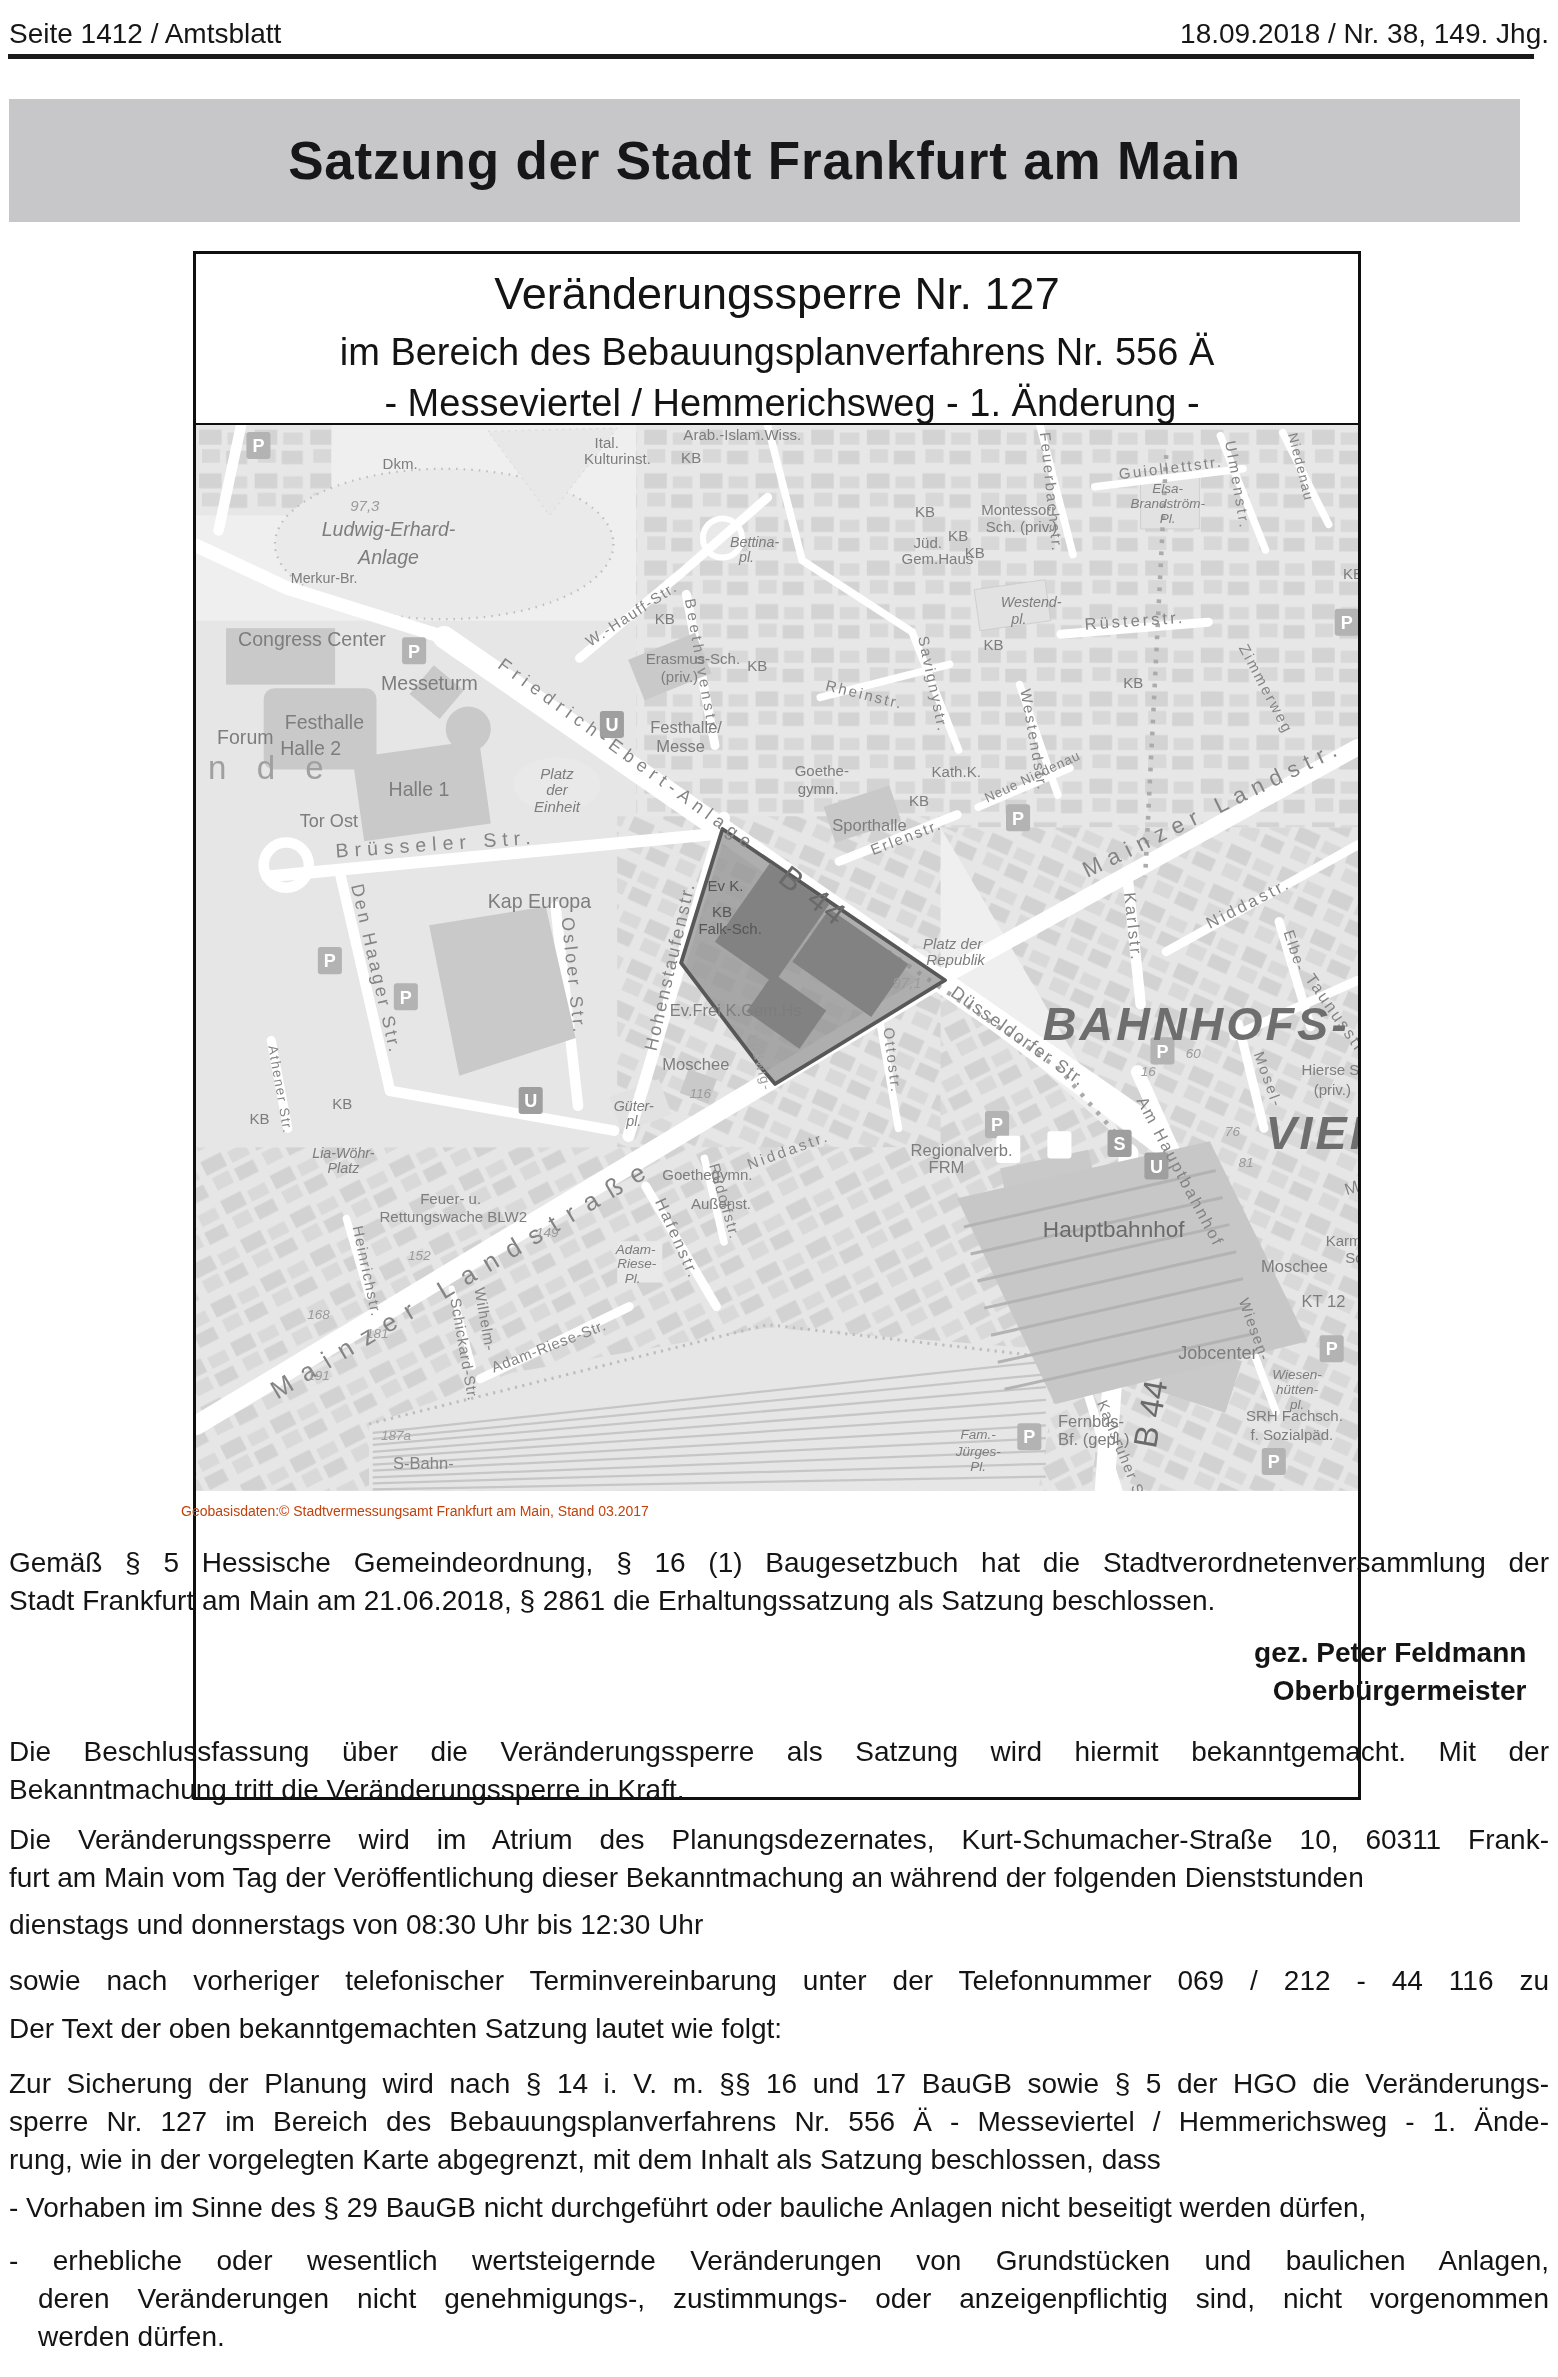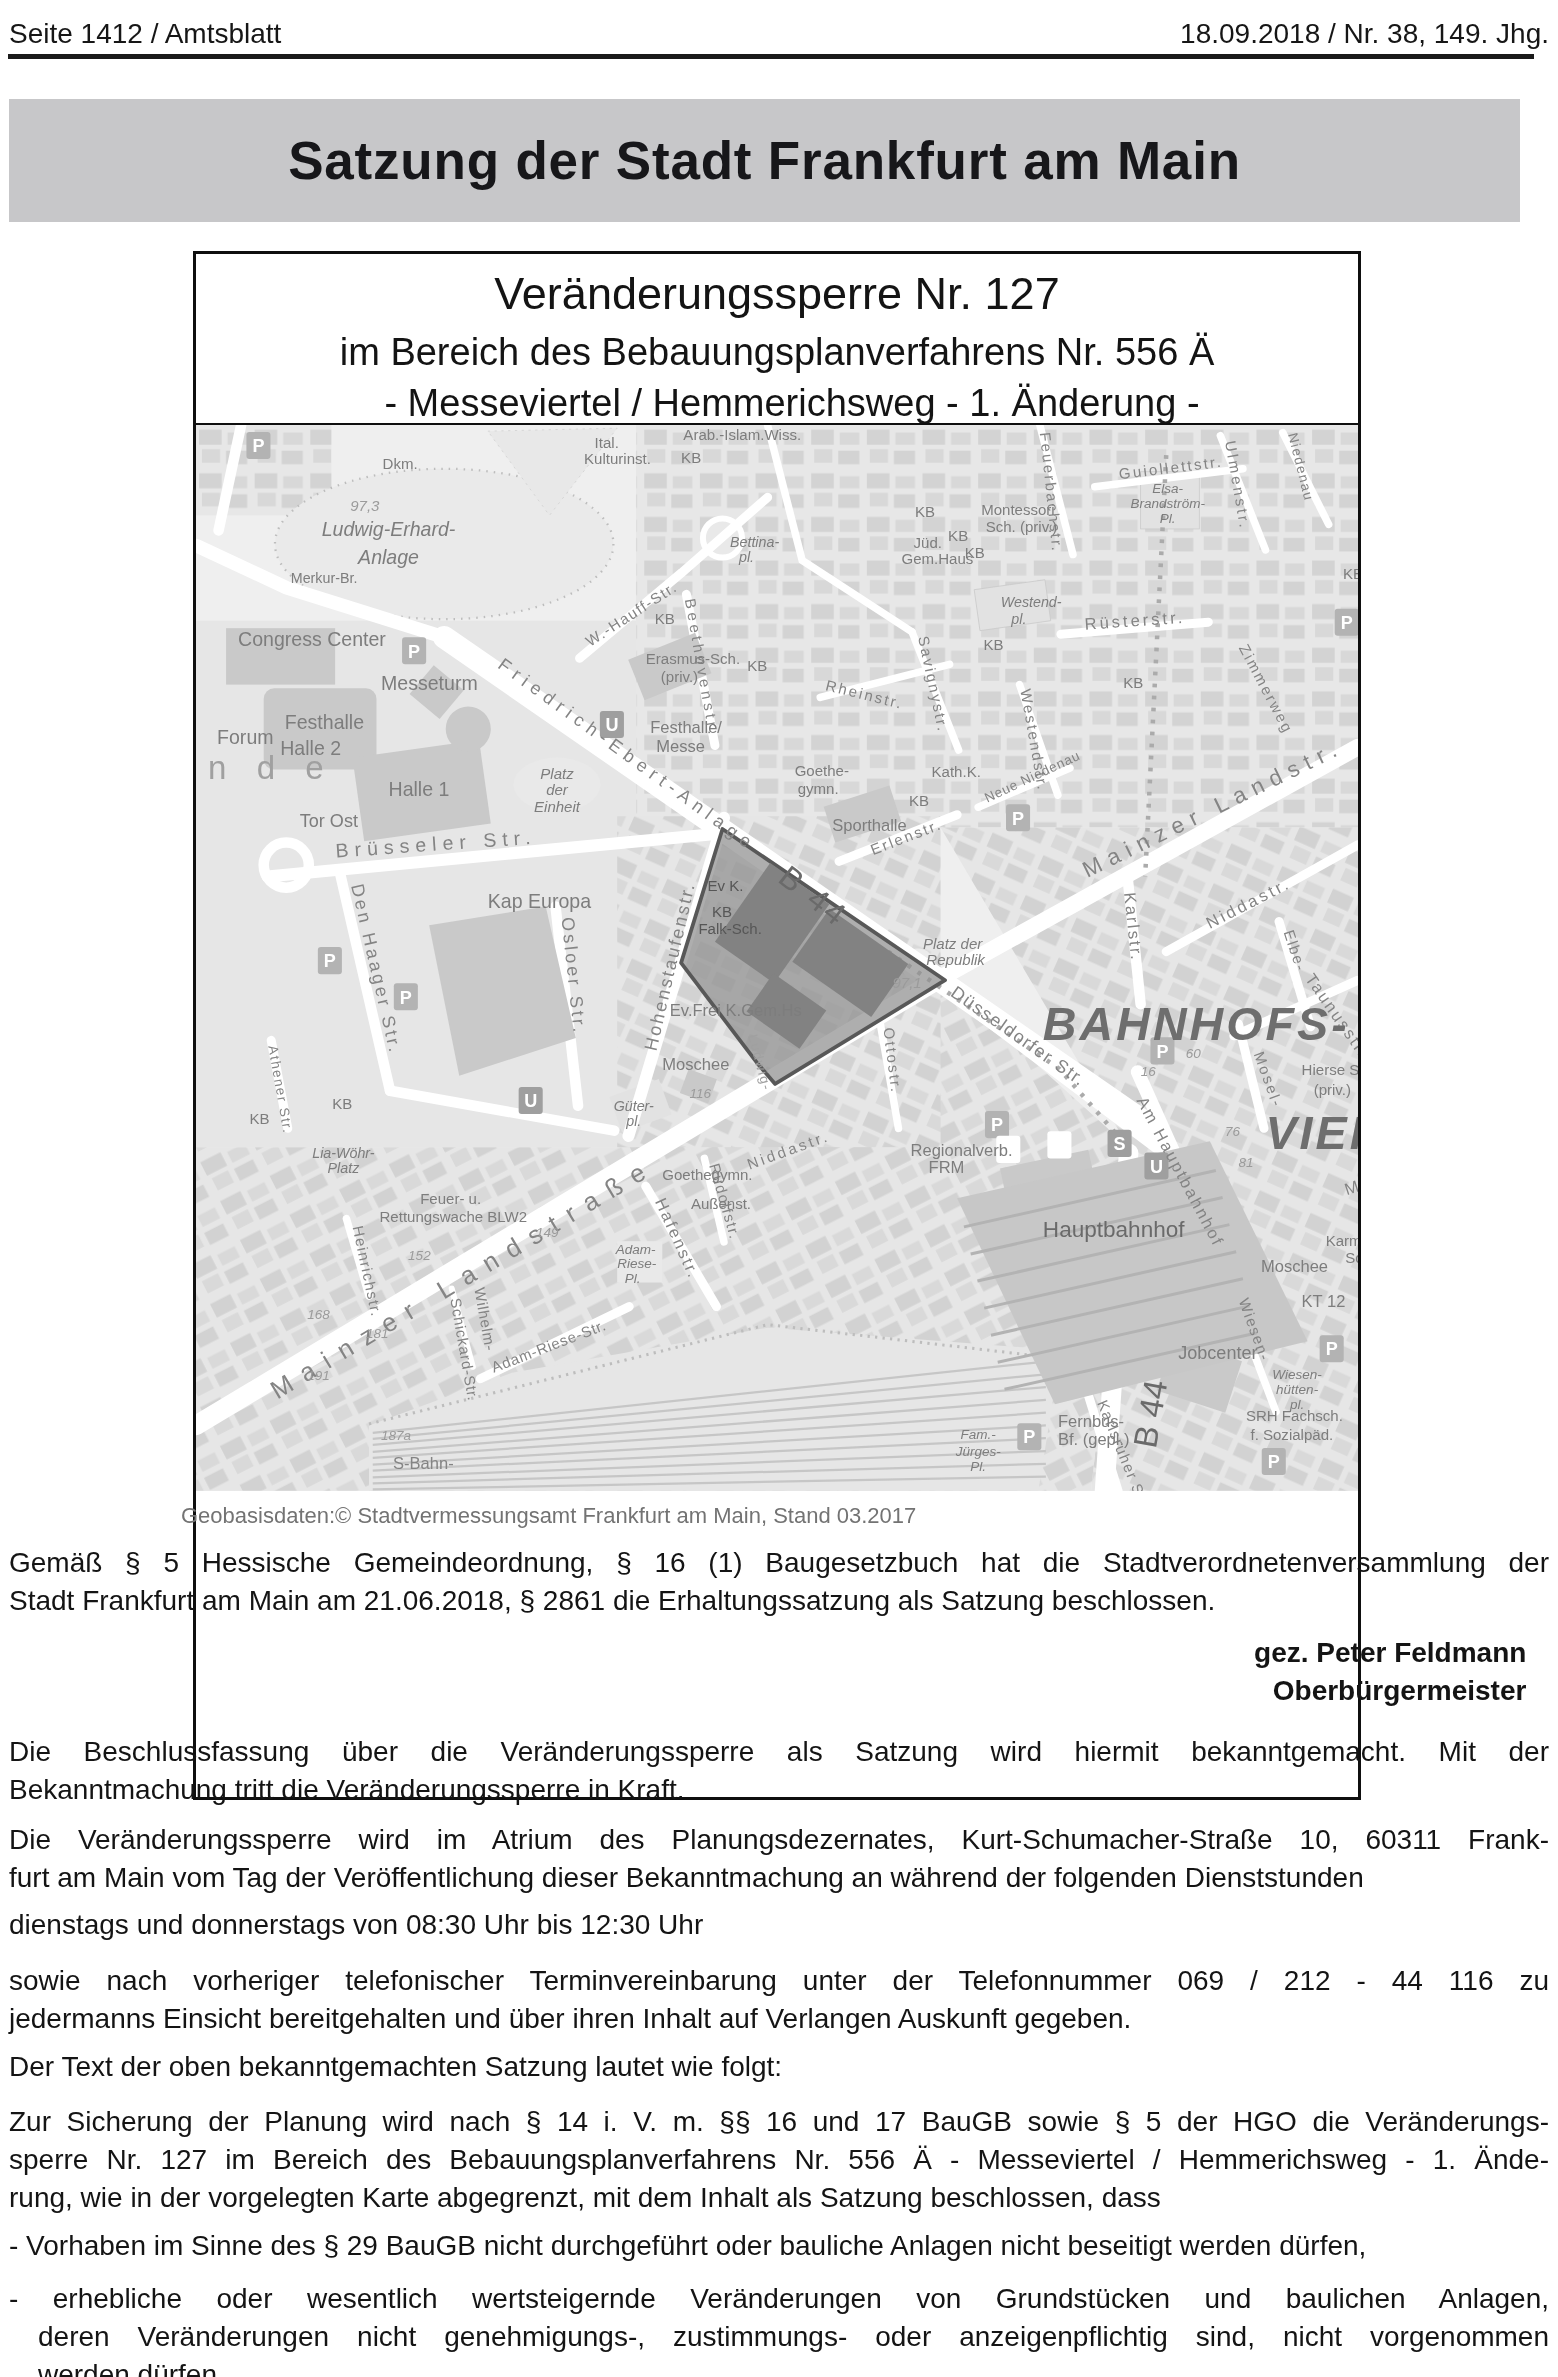--- a/index.html
+++ b/index.html
@@ -28,21 +28,21 @@
   .ml{fill:#7d7d7d;font-family:"Liberation Sans","DejaVu Sans",sans-serif;}
   .ml.it{font-style:italic;}
   .ml.st{fill:#848484;}
   .ml.num{font-style:italic;fill:#9b9b9b;}
   .ml.big{fill:#6a6a6a;}
   .ml.dist{fill:#6e6e6e;font-style:italic;font-weight:bold;}
   .ml.ip{fill:#565656;}
   .ml.faint{fill:#a0a0a0;}
   .icon-txt{fill:#ffffff;font-weight:bold;font-family:"Liberation Sans","DejaVu Sans",sans-serif;}
   
-  #caption{position:absolute;left:181px;top:1503px;font-size:22px;color:#737373;}
+  #caption{position:absolute;left:181px;top:1503px;font-size:14px;color:#c2410c;}
   #bodytxt{position:absolute;left:9px;top:1544px;width:1540px;font-size:28px;line-height:38px;color:#141414;}
   .blk{margin:0;}
   .ln{white-space:normal;}
   .jl{text-align:justify;text-align-last:justify;}
   .blk.sig{text-align:right;font-weight:bold;padding-right:22.6px;}
   .blk.bullet .ln{padding-left:29px;}
   .blk.bullet .ln:first-child{text-indent:-29px;}
 </style>
 </head>
 <body>
@@ -452,21 +452,20 @@
     </div>
     <div class="blk p" style="margin-top: 12px;">
       <div class="ln jl">Die Veränderungssperre wird im Atrium des Planungsdezernates, Kurt-Schumacher-Straße 10, 60311 Frank-</div>
       <div class="ln">furt am Main vom Tag der Veröffentlichung dieser Bekanntmachung an während der folgenden Dienststunden</div>
     </div>
     <div class="blk p" style="margin-top: 9px;">
       <div class="ln">dienstags und donnerstags von 08:30 Uhr bis 12:30 Uhr</div>
     </div>
     <div class="blk p" style="margin-top: 18px;">
       <div class="ln jl">sowie nach vorheriger telefonischer Terminvereinbarung unter der Telefonnummer 069 / 212 - 44 116 zu</div>
-      <div class="ln">jedermanns Einsicht bereitgehalten und über ihren Inhalt auf Verlangen Auskunft gegeben.</div>
     </div>
     <div class="blk p" style="margin-top: 10.5px;">
       <div class="ln">Der Text der oben bekanntgemachten Satzung lautet wie folgt:</div>
     </div>
     <div class="blk p" style="margin-top: 16.6px;">
       <div class="ln jl">Zur Sicherung der Planung wird nach § 14 i. V. m. §§ 16 und 17 BauGB sowie § 5 der HGO die Veränderungs-</div>
       <div class="ln jl">sperre Nr. 127 im Bereich des Bebauungsplanverfahrens Nr. 556 Ä - Messeviertel / Hemmerichsweg - 1. Ände-</div>
       <div class="ln">rung, wie in der vorgelegten Karte abgegrenzt, mit dem Inhalt als Satzung beschlossen, dass</div>
     </div>
     <div class="blk bullet" style="margin-top: 10.5px;">

